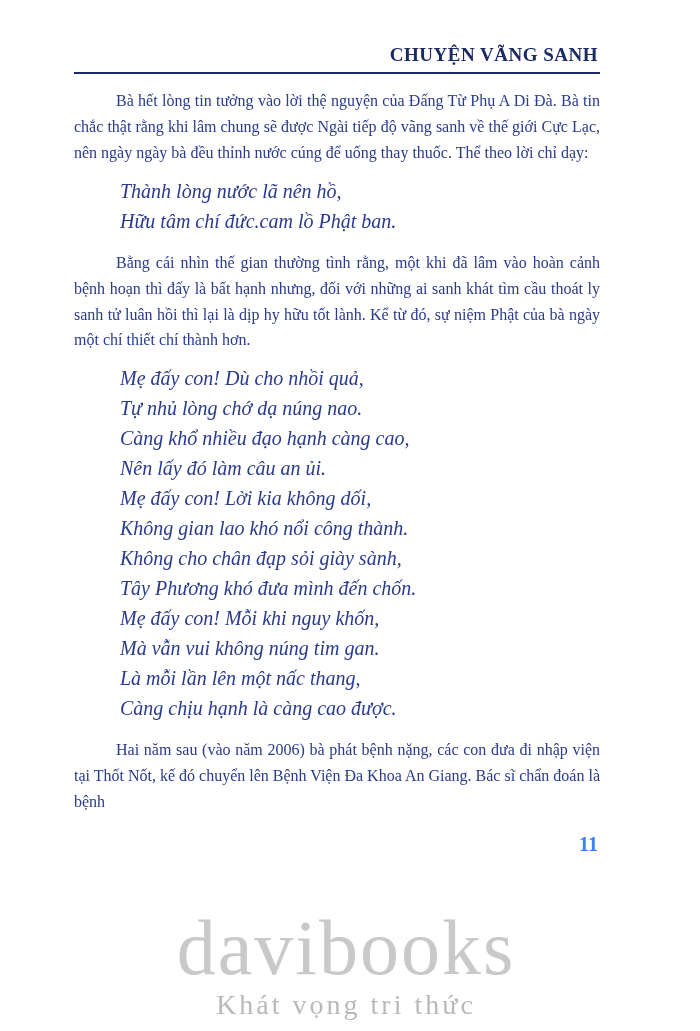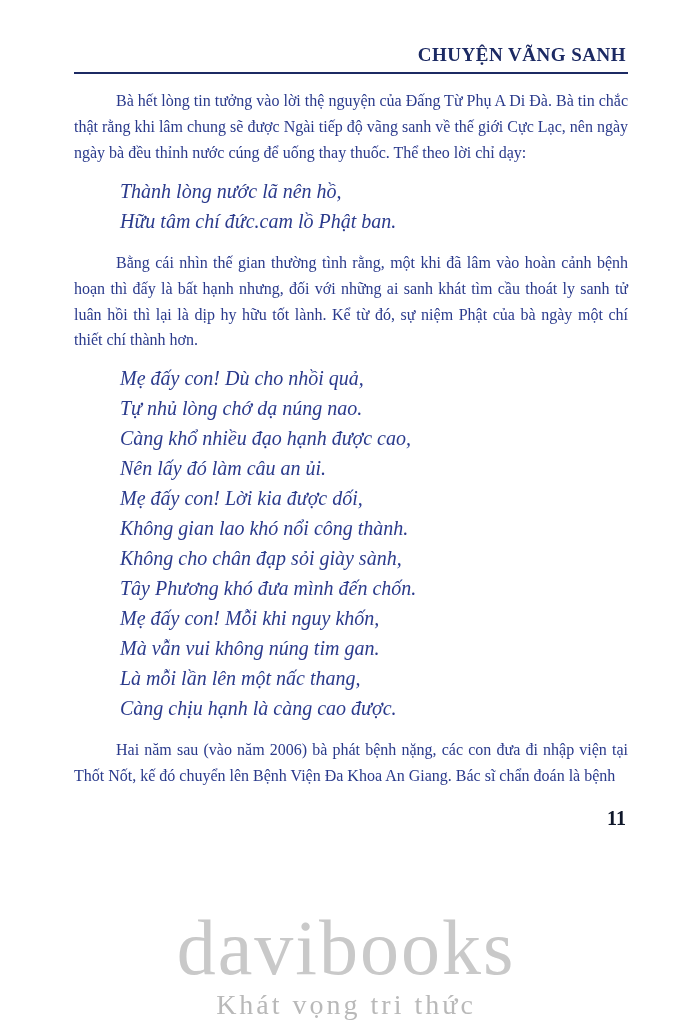--- a/index.html
+++ b/index.html
@@ -10,21 +10,21 @@
   .page {
     position: relative;
     width: 700px;
     height: 1031px;
     margin: 0 auto;
     background: #ffffff;
     font-family: "Liberation Serif", "DejaVu Serif", serif;
     color: #2a3a8c;
     overflow: hidden;
     box-sizing: border-box;
-    padding: 44px 72px 0 74px;
+    padding: 44px 100px 0 74px;
   }
   .content {
     position: relative;
     z-index: 2;
   }
   .running-head {
     text-align: right;
     font-weight: bold;
     font-size: 19px;
     letter-spacing: 0.5px;
@@ -49,21 +49,21 @@
     line-height: 1.5;
     margin: 8px 0 14px 46px;
   }
   .verse .verse-line {
     display: block;
   }
   .page-number {
     text-align: right;
     font-weight: bold;
     font-size: 20px;
-    color: #0f172a;
+    color: #3b82f6;
     margin: 18px 2px 0 0;
   }
   .watermark {
     position: absolute;
     left: 0;
     right: 8px;
     bottom: 10px;
     z-index: 1;
     text-align: center;
     pointer-events: none;
@@ -102,23 +102,23 @@
     <div class="verse">
       <span class="verse-line">Thành lòng nước lã nên hồ,</span>
       <span class="verse-line">Hữu tâm chí đức.cam lồ Phật ban.</span>
     </div>
 
     <p class="body-para">Bằng cái nhìn thế gian thường tình rằng, một khi đã lâm vào hoàn cảnh bệnh hoạn thì đấy là bất hạnh nhưng, đối với những ai sanh khát tìm cầu thoát ly sanh tử luân hồi thì lại là dịp hy hữu tốt lành. Kể từ đó, sự niệm Phật của bà ngày một chí thiết chí thành hơn.</p>
 
     <div class="verse">
       <span class="verse-line">Mẹ đấy con! Dù cho nhồi quả,</span>
       <span class="verse-line">Tự nhủ lòng chớ dạ núng nao.</span>
-      <span class="verse-line">Càng khổ nhiều đạo hạnh được cao,</span>
+      <span class="verse-line">Càng khổ nhiều đạo hạnh càng cao,</span>
       <span class="verse-line">Nên lấy đó làm câu an ủi.</span>
-      <span class="verse-line">Mẹ đấy con! Lời kia được dối,</span>
+      <span class="verse-line">Mẹ đấy con! Lời kia không dối,</span>
       <span class="verse-line">Không gian lao khó nổi công thành.</span>
       <span class="verse-line">Không cho chân đạp sỏi giày sành,</span>
       <span class="verse-line">Tây Phương khó đưa mình đến chốn.</span>
       <span class="verse-line">Mẹ đấy con! Mỗi khi nguy khốn,</span>
       <span class="verse-line">Mà vẫn vui không núng tim gan.</span>
       <span class="verse-line">Là mỗi lần lên một nấc thang,</span>
       <span class="verse-line">Càng chịu hạnh là càng cao được.</span>
     </div>
 
     <p class="body-para">Hai năm sau (vào năm 2006) bà phát bệnh nặng, các con đưa đi nhập viện tại Thốt Nốt, kế đó chuyển lên Bệnh Viện Đa Khoa An Giang. Bác sĩ chẩn đoán là bệnh</p>

